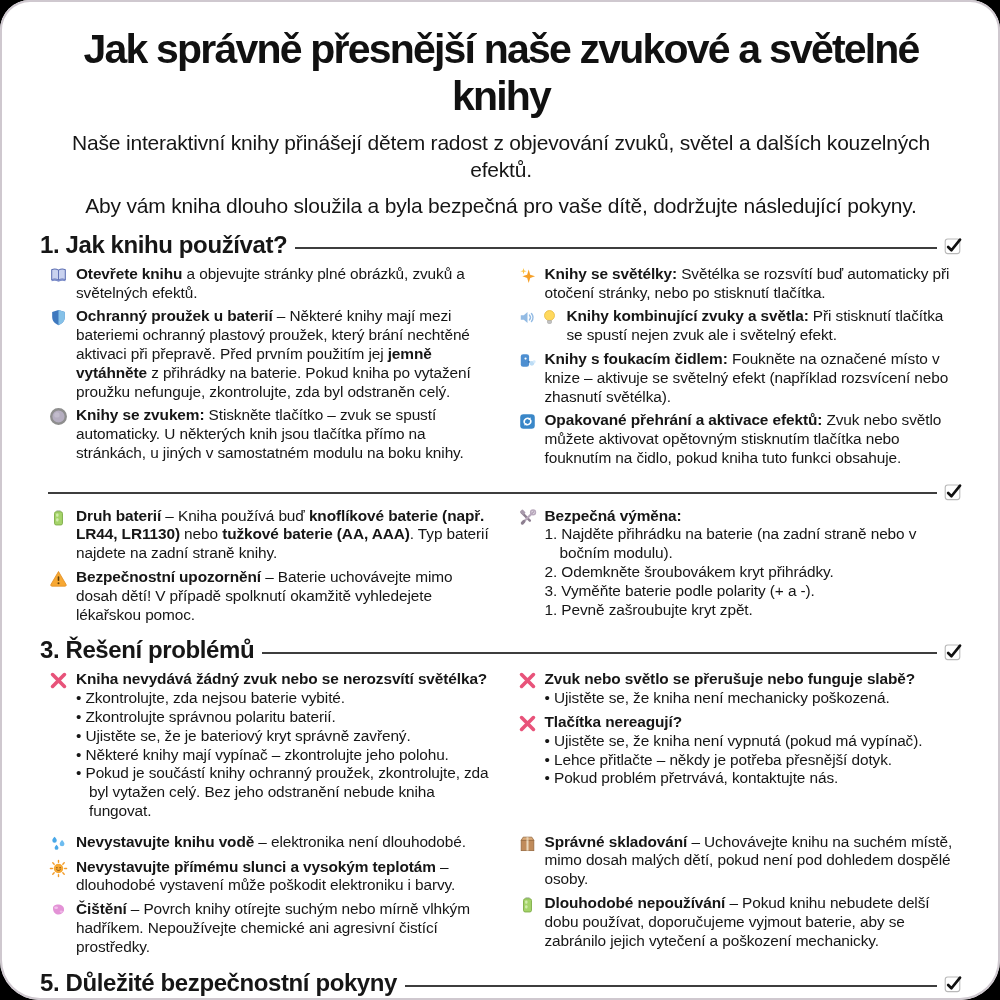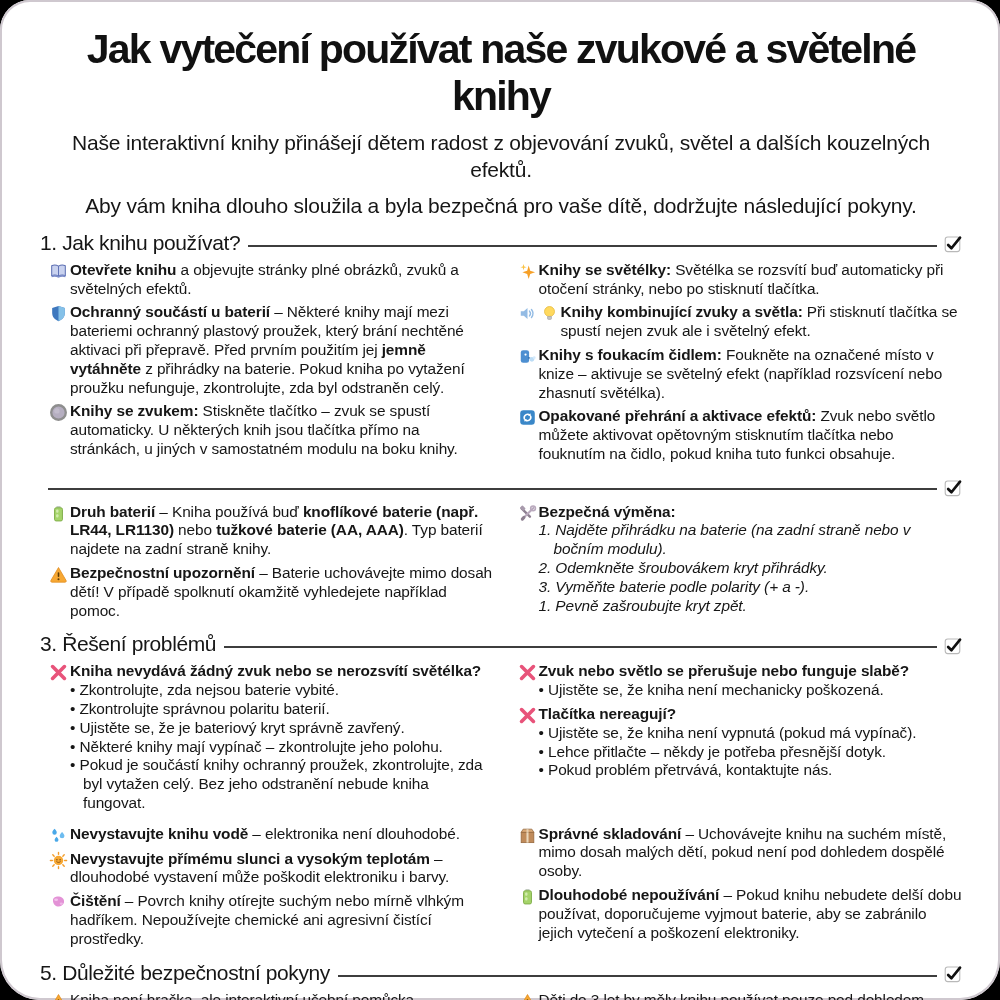--- a/index.html
+++ b/index.html
@@ -18,38 +18,38 @@
   .title{
     font-size:41px;font-weight:bold;text-align:center;
     letter-spacing:-1.8px;margin:4px 0 9px;color:#111;
   }
   .intro{
     text-align:center;font-size:21px;line-height:1.3;
     letter-spacing:-.2px;margin:8px 6px;
   }
   .section{margin-top:12px;}
   .sec-head{display:flex;align-items:center;}
-  .sec-title{font-size:21px;font-weight:normal;white-space:nowrap;letter-spacing:-.4px;}
+  .sec-title{font-size:24px;font-weight:bold;white-space:nowrap;letter-spacing:-.4px;}
   .sec-rule{flex:1;height:2px;background:#3d3d3d;margin:6px 6px 0 8px;}
   .sec-check{width:19px;height:19px;flex:0 0 auto;margin-top:2px;}
   .cols{display:grid;grid-template-columns:1fr 1fr;column-gap:24px;margin-top:6px;padding-left:9px;}
   .col{display:flex;flex-direction:column;gap:5px;}
-  .item{display:flex;gap:2px;}
+  .item{display:flex;gap:8px;}
   .icons{flex:0 0 auto;display:flex;gap:3px;padding-top:1px;}
   .icon{width:19px;height:19px;display:block;}
   .txt{font-size:15.4px;line-height:1.22;letter-spacing:-.1px;}
   .txt b{font-weight:bold;}
   .sub{padding-left:13px;text-indent:-13px;}
-  .sub.num{padding-left:15px;text-indent:-15px;font-style:italic;}
+  .sub.num{padding-left:15px;text-indent:-15px;}
 </style>
 </head>
 <body>
 
 <div class="page">
-  <div class="title">Jak vytečení používat naše zvukové a světelné knihy</div>
+  <div class="title">Jak správně přesnější naše zvukové a světelné knihy</div>
   <div class="intro">Naše interaktivní knihy přinášejí dětem radost z objevování zvuků, světel a dalších kouzelných efektů.</div>
   <div class="intro">Aby vám kniha dlouho sloužila a byla bezpečná pro vaše dítě, dodržujte následující pokyny.</div>
   <div id="sections">
       <div class="section">
         <div class="sec-head">
           <span class="sec-title">1. Jak knihu používat?</span>
           <span class="sec-rule"></span>
           <span class="sec-check">
             <svg class="icon" viewBox="0 0 24 24" xmlns="http://www.w3.org/2000/svg">
               <rect x="2.8" y="3.8" width="18.4" height="18.4" rx="3.2" fill="#fff" stroke="#b9b9b9" stroke-width="1.4"></rect>
@@ -73,21 +73,21 @@
             </div>
             <div class="item">
               <span class="icons">
                 <span>
                   <svg class="icon" viewBox="0 0 24 24" xmlns="http://www.w3.org/2000/svg">
                     <path d="M12 2.4 20 5v6.2c0 5.4-3.4 8.9-8 10.6-4.6-1.7-8-5.2-8-10.6V5z" fill="#3e78be"></path>
                     <path d="M12 2.4 20 5v6.2c0 5.4-3.4 8.9-8 10.6z" fill="#85c1e8"></path>
                   </svg>
                 </span>
               </span>
-              <div class="txt"><b>Ochranný součástí u baterií</b><span> – Některé knihy mají mezi bateriemi ochranný plastový proužek, který brání nechtěné aktivaci při přepravě. Před prvním použitím jej </span><b>jemně vytáhněte</b><span> z přihrádky na baterie. Pokud kniha po vytažení proužku nefunguje, zkontrolujte, zda byl odstraněn celý.</span></div>
+              <div class="txt"><b>Ochranný proužek u baterií</b><span> – Některé knihy mají mezi bateriemi ochranný plastový proužek, který brání nechtěné aktivaci při přepravě. Před prvním použitím jej </span><b>jemně vytáhněte</b><span> z přihrádky na baterie. Pokud kniha po vytažení proužku nefunguje, zkontrolujte, zda byl odstraněn celý.</span></div>
             </div>
             <div class="item">
               <span class="icons">
                 <span>
                   <svg class="icon" viewBox="0 0 24 24" xmlns="http://www.w3.org/2000/svg">
                     <circle cx="12" cy="12" r="9.2" fill="#b5aec0" stroke="#8e8e8e" stroke-width="3"></circle>
                     <circle cx="10" cy="10" r="3.4" fill="#c8c2d2" opacity=".7"></circle>
                   </svg>
                 </span>
               </span>
@@ -182,21 +182,21 @@
             <div class="item">
               <span class="icons">
                 <span>
                   <svg class="icon" viewBox="0 0 24 24" xmlns="http://www.w3.org/2000/svg">
                     <path d="M12 3.2 21.6 19.6a1.4 1.4 0 0 1-1.2 2.1H3.6a1.4 1.4 0 0 1-1.2-2.1z" fill="#f7a833" stroke="#e08c1e" stroke-width="1"></path>
                     <rect x="11" y="9" width="2" height="6.2" rx="1" fill="#5d3c08"></rect>
                     <circle cx="12" cy="18" r="1.3" fill="#5d3c08"></circle>
                   </svg>
                 </span>
               </span>
-              <div class="txt"><b>Bezpečnostní upozornění</b><span> – Baterie uchovávejte mimo dosah dětí! V případě spolknutí okamžitě vyhledejete například pomoc.</span></div>
+              <div class="txt"><b>Bezpečnostní upozornění</b><span> – Baterie uchovávejte mimo dosah dětí! V případě spolknutí okamžitě vyhledejete lékařskou pomoc.</span></div>
             </div>
           </div>
           <div class="col">
             <div class="item">
               <span class="icons">
                 <span>
                   <svg class="icon" viewBox="0 0 24 24" xmlns="http://www.w3.org/2000/svg">
                     <path d="M4.5 5.5 15 16" stroke="#8d7f90" stroke-width="3" stroke-linecap="round"></path>
                     <rect x="3" y="3" width="6" height="4.6" rx="1" transform="rotate(45 6 5.3)" fill="#a89aac"></rect>
                     <path d="M19.5 5 9 15.5" stroke="#b9a9bd" stroke-width="2.6" stroke-linecap="round"></path>
@@ -320,21 +320,21 @@
               <span class="icons">
                 <span>
                   <svg class="icon" viewBox="0 0 24 24" xmlns="http://www.w3.org/2000/svg">
                     <rect x="9.2" y="2.6" width="5.6" height="3" rx="1" fill="#c3ccc0"></rect>
                     <rect x="7" y="4.8" width="10" height="16.6" rx="2" fill="#a5d46a" stroke="#7fae49" stroke-width="1.2"></rect>
                     <rect x="9" y="7" width="3" height="4" rx="1.2" fill="#d2ecae"></rect>
                     <rect x="9" y="13" width="3" height="4" rx="1.2" fill="#d2ecae"></rect>
                   </svg>
                 </span>
               </span>
-              <div class="txt"><b>Dlouhodobé nepoužívání</b><span> – Pokud knihu nebudete delší dobu používat, doporučujeme vyjmout baterie, aby se zabránilo jejich vytečení a poškození elektroniky.</span></div>
+              <div class="txt"><b>Dlouhodobé nepoužívání</b><span> – Pokud knihu nebudete delší dobu používat, doporučujeme vyjmout baterie, aby se zabránilo jejich vytečení a poškození mechanicky.</span></div>
             </div>
           </div>
         </div>
       </div>
       <div class="section">
         <div class="sec-head">
           <span class="sec-title">5. Důležité bezpečnostní pokyny</span>
           <span class="sec-rule"></span>
           <span class="sec-check">
             <svg class="icon" viewBox="0 0 24 24" xmlns="http://www.w3.org/2000/svg">

